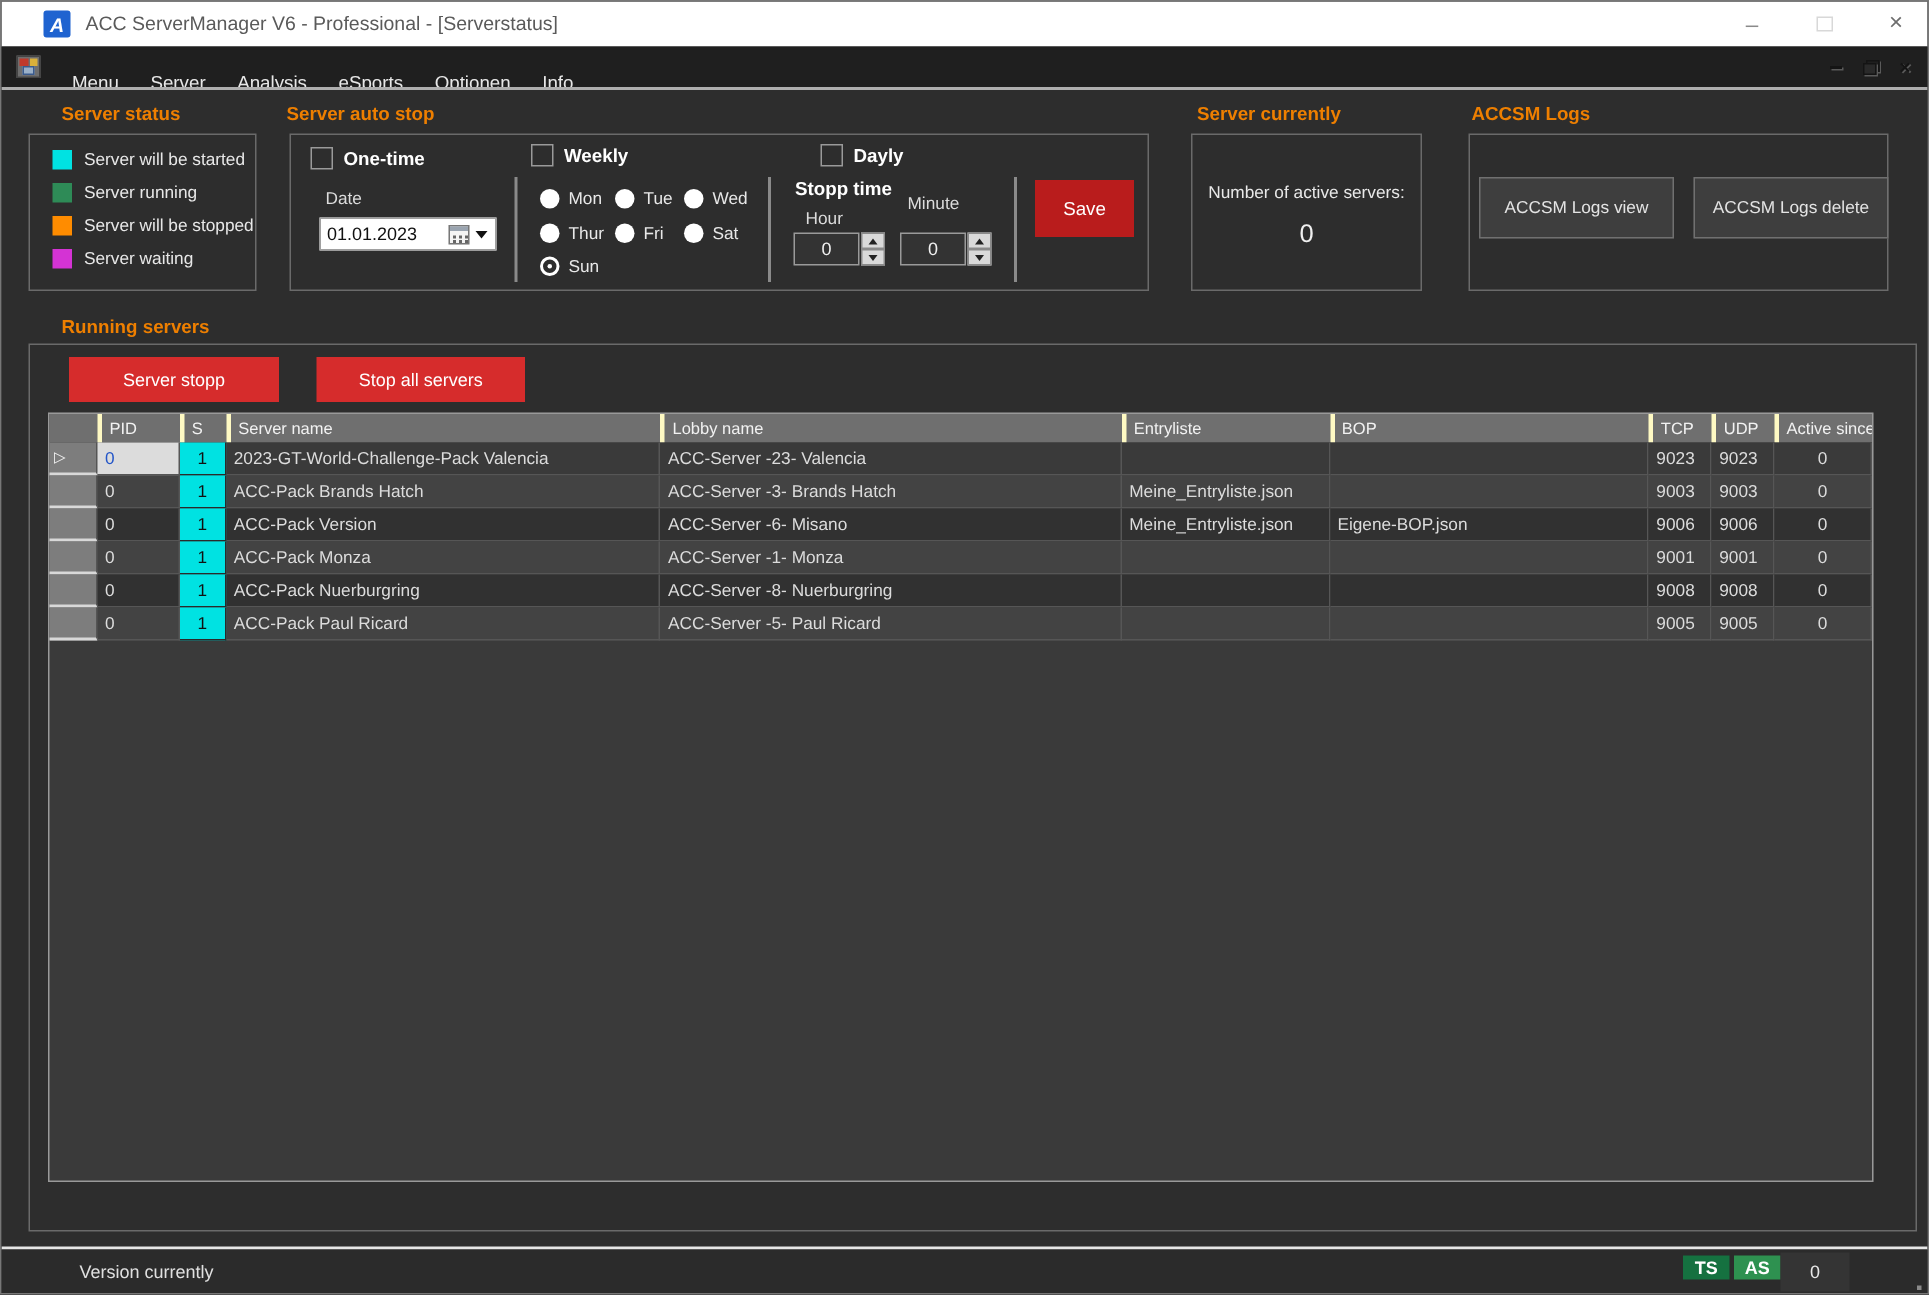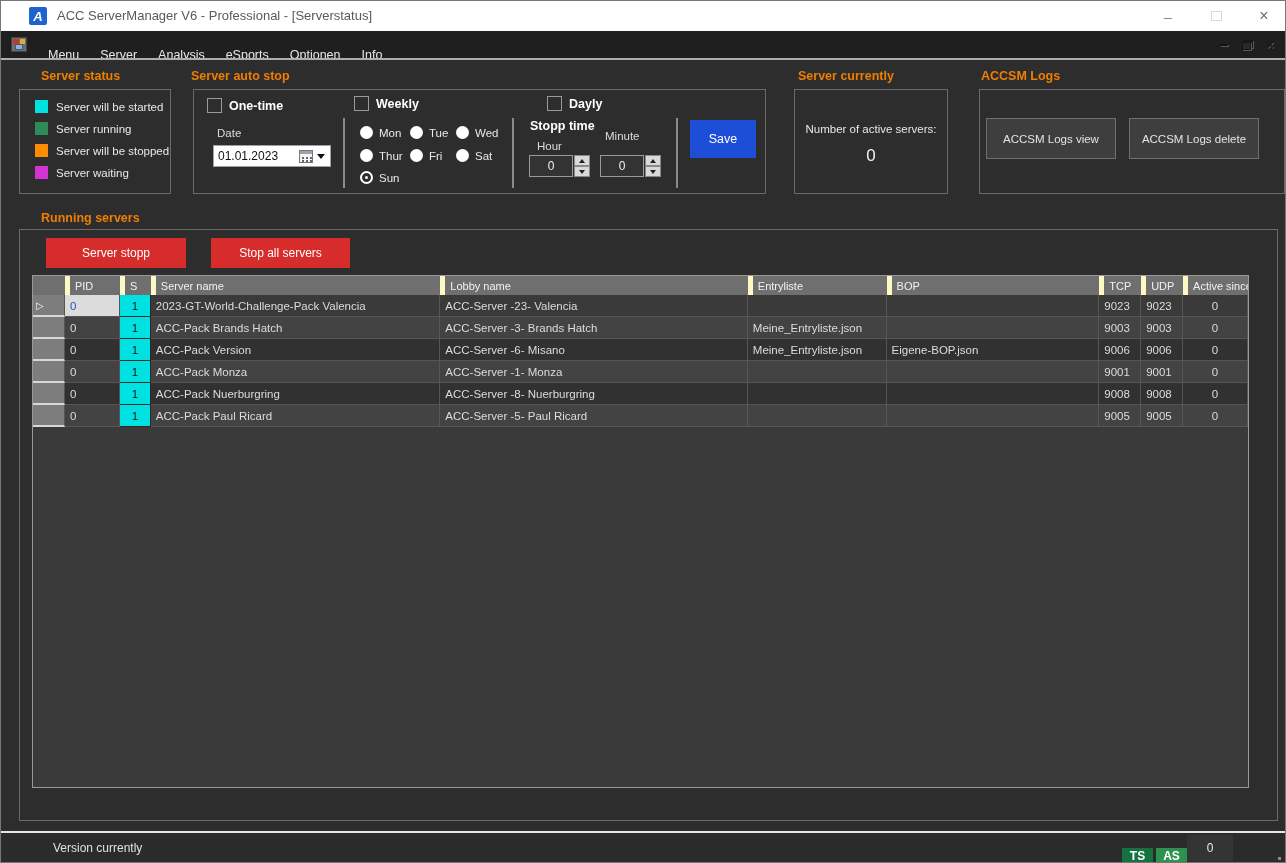--- a/index.html
+++ b/index.html
@@ -63,53 +63,53 @@
   .radio.on{background:#2d2d2d;border:2px solid #fff;position:relative;}
   .radio.on:after{content:"";position:absolute;left:50%;top:50%;width:3px;height:3px;margin:-1.5px 0 0 -1.5px;border-radius:50%;background:#fff;}
   .radio-lbl{font-size:11.5px;color:#e8e8e8;}
   .spinner{position:absolute;height:22px;display:flex;}
   .spinner .valbox{width:44px;height:22px;background:#333;border:1px solid #9a9a9a;color:#f0f0f0;font-size:12px;
     display:flex;align-items:center;justify-content:center;}
   .spinner .btns{width:16px;height:22px;display:flex;flex-direction:column;margin-left:1px;}
   .spin-btn{flex:1;background:#d9d9d9;border:1px solid #8a8a8a;display:flex;align-items:center;justify-content:center;}
   .tri-u{width:0;height:0;border-left:3px solid transparent;border-right:3px solid transparent;border-bottom:4px solid #222;}
   .tri-d{width:0;height:0;border-left:3px solid transparent;border-right:3px solid transparent;border-top:4px solid #222;}
-  .save-btn{position:absolute;background:#1d4ed8;color:#fff;font-size:12.5px;border:none;display:flex;align-items:center;justify-content:center;cursor:pointer;}
+  .save-btn{position:absolute;background:#b91c1c;color:#fff;font-size:12.5px;border:none;display:flex;align-items:center;justify-content:center;cursor:pointer;}
 
   
   .stats-line{position:absolute;width:100%;text-align:center;font-size:11.5px;color:#e8e8e8;}
   .stats-zero{position:absolute;width:100%;text-align:center;font-size:17px;color:#f0f0f0;}
   .gray-btn{position:absolute;background:#3e3e3e;border:1px solid #707070;color:#e4e4e4;font-size:11.5px;
     display:flex;align-items:center;justify-content:center;cursor:pointer;}
 
   
   .red-btn{position:absolute;background:#d62c2c;border:none;color:#fff;font-size:12px;
     display:flex;align-items:center;justify-content:center;cursor:pointer;}
   .grid{position:absolute;left:12px;top:45px;width:1217px;height:513px;background:#3a3a3a;border:1px solid #999;}
   .thead{display:flex;height:19px;background:#6f6f6f;}
-  .th{height:19px;font-size:11px;color:#f2f2f2;display:flex;align-items:center;padding-left:5px;border-left:5px solid #fef9c3;overflow:hidden;white-space:nowrap;}
+  .th{height:19px;font-size:11px;color:#f2f2f2;display:flex;align-items:center;padding-left:5px;border-left:3px solid #fef9c3;overflow:hidden;white-space:nowrap;}
   .th:first-child{border-left:none;}
   .trow{display:flex;height:22px;}
   .td{height:22px;font-size:11.5px;color:#dcdcdc;display:flex;align-items:center;padding-left:5px;
     border-right:1px solid #565656;border-bottom:1px solid #565656;overflow:hidden;white-space:nowrap;}
   .c0{width:32px;}.c1{width:55px;}.c2{width:31px;}.c3{width:290px;}.c4{width:308px;}
   .c5{width:139px;}.c6{width:213px;}.c7{width:42px;}.c8{width:42px;}.c9{width:65px;}
   .td.c0{background:#7d7d7d;border-bottom:2px solid #d8d8d8;border-right:1px solid #555;padding-left:3px;color:#f4f4f4;font-size:10px;}
   .td.c2{justify-content:center;padding-left:0;background:#00e2e2;color:#111;border-bottom:1px solid #2a2a2a;border-right:1px solid #2a2a2a;}
   .td.c9{justify-content:center;padding-left:0;}
   .row-a .td{background-color:#3a3a3a;}
   .row-b .td{background-color:#434343;}
   .row-c .td{background-color:#313131;}
   .trow .td.c0{background:#7d7d7d;} .trow .td.c2{background:#00e2e2;}
   .td.sel{background:#dcdcdc !important;color:#2456c8;}
 
   
   .statusbar{position:absolute;left:0;top:832px;width:100%;height:31px;background:#2b2b2b;}
   .version{position:absolute;left:52px;top:8px;font-size:12px;color:#e0e0e0;}
-  .badge{position:absolute;top:15px;width:31px;height:16px;color:#fff;font-size:12px;font-weight:bold;
+  .badge{position:absolute;top:4px;width:31px;height:16px;color:#fff;font-size:12px;font-weight:bold;
     display:flex;align-items:center;justify-content:center;}
   .count-cell{position:absolute;left:1186px;top:2px;width:46px;height:26px;background:#343434;color:#e8e8e8;
     font-size:12px;display:flex;align-items:center;justify-content:center;}
   .grip{position:absolute;right:4px;bottom:4px;width:3px;height:3px;background:#8a8a8a;
     box-shadow:-5px 5px 0 #8a8a8a,0 5px 0 #8a8a8a,-10px 10px 0 #8a8a8a,-5px 10px 0 #8a8a8a,0 10px 0 #8a8a8a;}
 </style>
 </head>
 <body>
 
 <div class="window">
@@ -251,21 +251,21 @@
       <button class="save-btn" style="left:496px;top:30px;width:66px;height:38px;">Save</button>
     </div>
 
     <div class="grp-label" style="left:797px;top:9px;">Server currently</div>
     <div class="grp-box" style="left:793px;top:29px;width:154px;height:105px;">
       <div class="stats-line" style="top:33px;">Number of active servers:</div>
       <div class="stats-zero" style="top:56px;">0</div>
     </div>
 
     <div class="grp-label" style="left:980px;top:9px;">ACCSM Logs</div>
-    <div class="grp-box" style="left:978px;top:29px;width:306px;height:105px;">
+    <div class="grp-box" style="left:978px;top:29px;width:280px;height:105px;">
       <div class="gray-btn" style="left:6px;top:28px;width:130px;height:41px;">ACCSM Logs view</div>
       <div class="gray-btn" style="left:149px;top:28px;width:130px;height:41px;">ACCSM Logs delete</div>
     </div>
 
     <div class="grp-label" style="left:40px;top:151px;">Running servers</div>
     <div class="grp-box" style="left:18px;top:169px;width:1259px;height:592px;">
       <button class="red-btn" style="left:26px;top:8px;width:140px;height:30px;">Server stopp</button>
       <button class="red-btn" style="left:191px;top:8px;width:139px;height:30px;">Stop all servers</button>
 
       <div class="grid">

